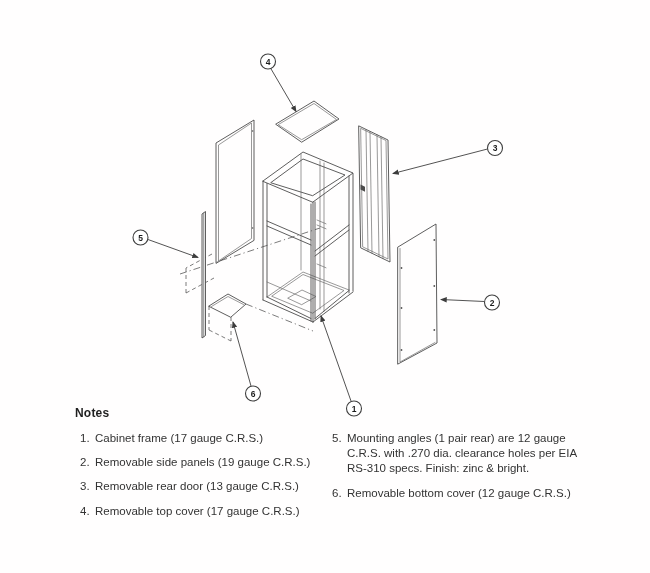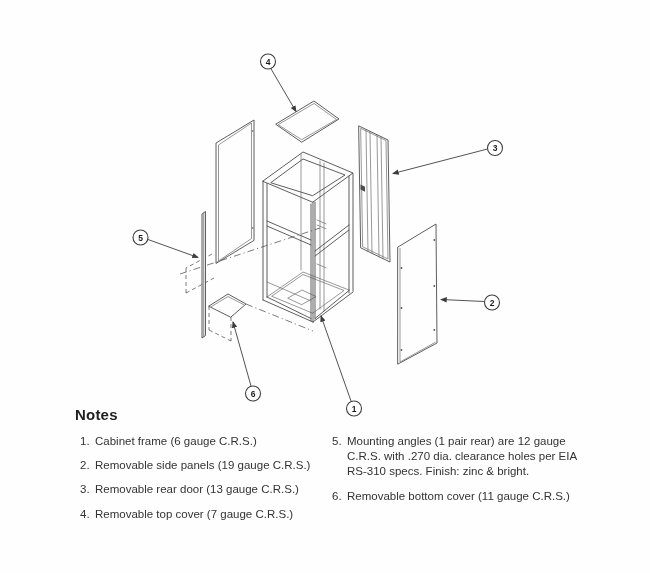--- a/index.html
+++ b/index.html
@@ -1,19 +1,19 @@
 <!DOCTYPE html>
 <html><head>
 <meta charset="utf-8">
 <style>
   html,body{margin:0;padding:0;background:#ffffff;}
   .page{position:relative;width:650px;height:573px;background:#fffefe;font-family:"Liberation Sans",sans-serif;overflow:hidden;}
   .diagram{position:absolute;left:0;top:0;}
   .notes{position:absolute;left:75px;top:406px;width:540px;color:#303030;}
-  .notes h2{font-size:15px;font-weight:bold;margin:0 0 11px 0;color:#1f1f1f;letter-spacing:.2px;}
+  .notes h2{font-size:12px;font-weight:bold;margin:0 0 11px 0;color:#1f1f1f;letter-spacing:.2px;}
   .notes-cols{display:flex;margin-left:5px;}
   .col-left{width:252px;}
   .col-right{width:250px;}
   .note-item{display:flex;font-size:11.5px;line-height:1.32;margin-bottom:9px;color:#333333;}
   .note-num{flex:0 0 15px;}
   .note-text{flex:1;}
   
   .ln{stroke:#4c4c4c;stroke-width:.9;fill:none;stroke-linecap:round;stroke-linejoin:round;}
   .ln2{stroke:#6d6d6d;stroke-width:.7;fill:none;stroke-linecap:round;stroke-linejoin:round;}
   .dashdot{stroke:#5a5a5a;stroke-width:.8;fill:none;stroke-dasharray:7 3 1.2 3;}
@@ -161,41 +161,41 @@
       <text class="balloon-num" x="253" y="396.6">6</text>
     </g>
   </svg>
 
   <div class="notes">
     <h2>Notes</h2>
     <div class="notes-cols">
       <div class="col-left">
         <div class="note-item">
           <span class="note-num">1.</span>
-          <span class="note-text">Cabinet frame (6 gauge C.R.S.)</span>
+          <span class="note-text">Cabinet frame (17 gauge C.R.S.)</span>
         </div>
         <div class="note-item">
           <span class="note-num">2.</span>
           <span class="note-text">Removable side panels (19 gauge C.R.S.)</span>
         </div>
         <div class="note-item">
           <span class="note-num">3.</span>
           <span class="note-text">Removable rear door (13 gauge C.R.S.)</span>
         </div>
         <div class="note-item">
           <span class="note-num">4.</span>
-          <span class="note-text">Removable top cover (7 gauge C.R.S.)</span>
+          <span class="note-text">Removable top cover (17 gauge C.R.S.)</span>
         </div>
       </div>
       <div class="col-right">
         <div class="note-item">
           <span class="note-num">5.</span>
           <span class="note-text">Mounting angles (1 pair rear) are 12 gauge C.R.S. with .270 dia. clearance holes per EIA RS-310 specs. Finish: zinc &amp; bright.</span>
         </div>
         <div class="note-item">
           <span class="note-num">6.</span>
-          <span class="note-text">Removable bottom cover (11 gauge C.R.S.)</span>
+          <span class="note-text">Removable bottom cover (12 gauge C.R.S.)</span>
         </div>
       </div>
     </div>
   </div>
 
 </div>
 
 </body></html>

